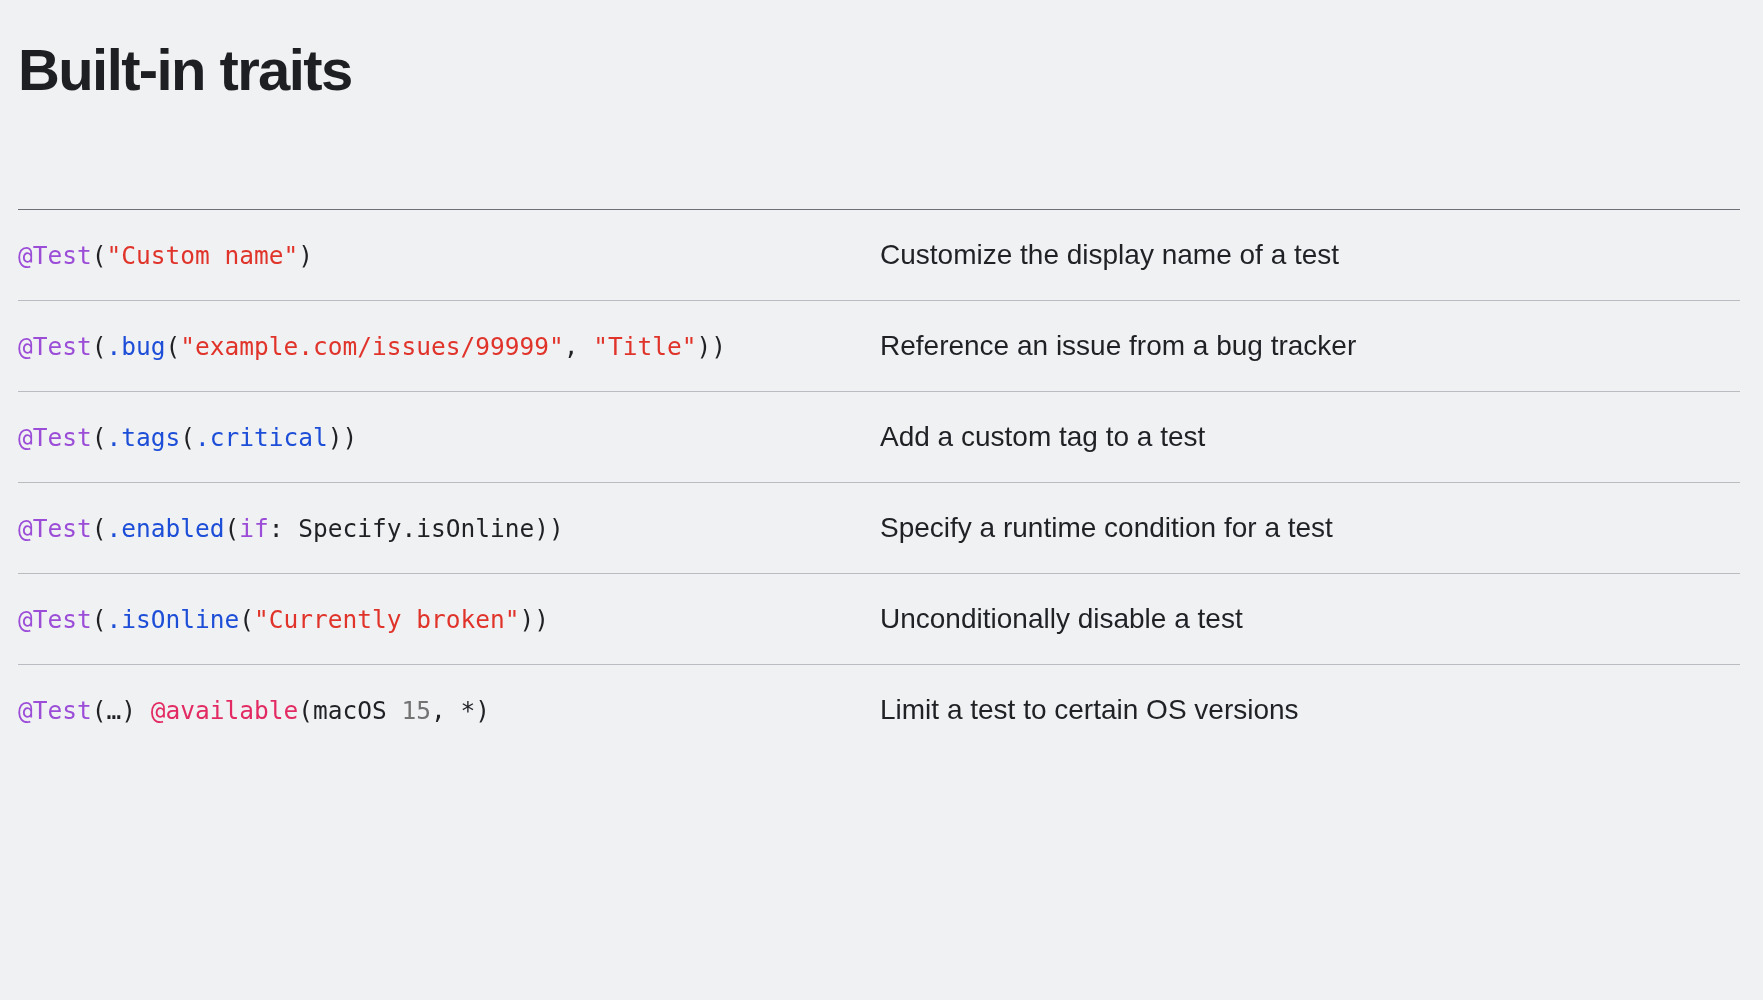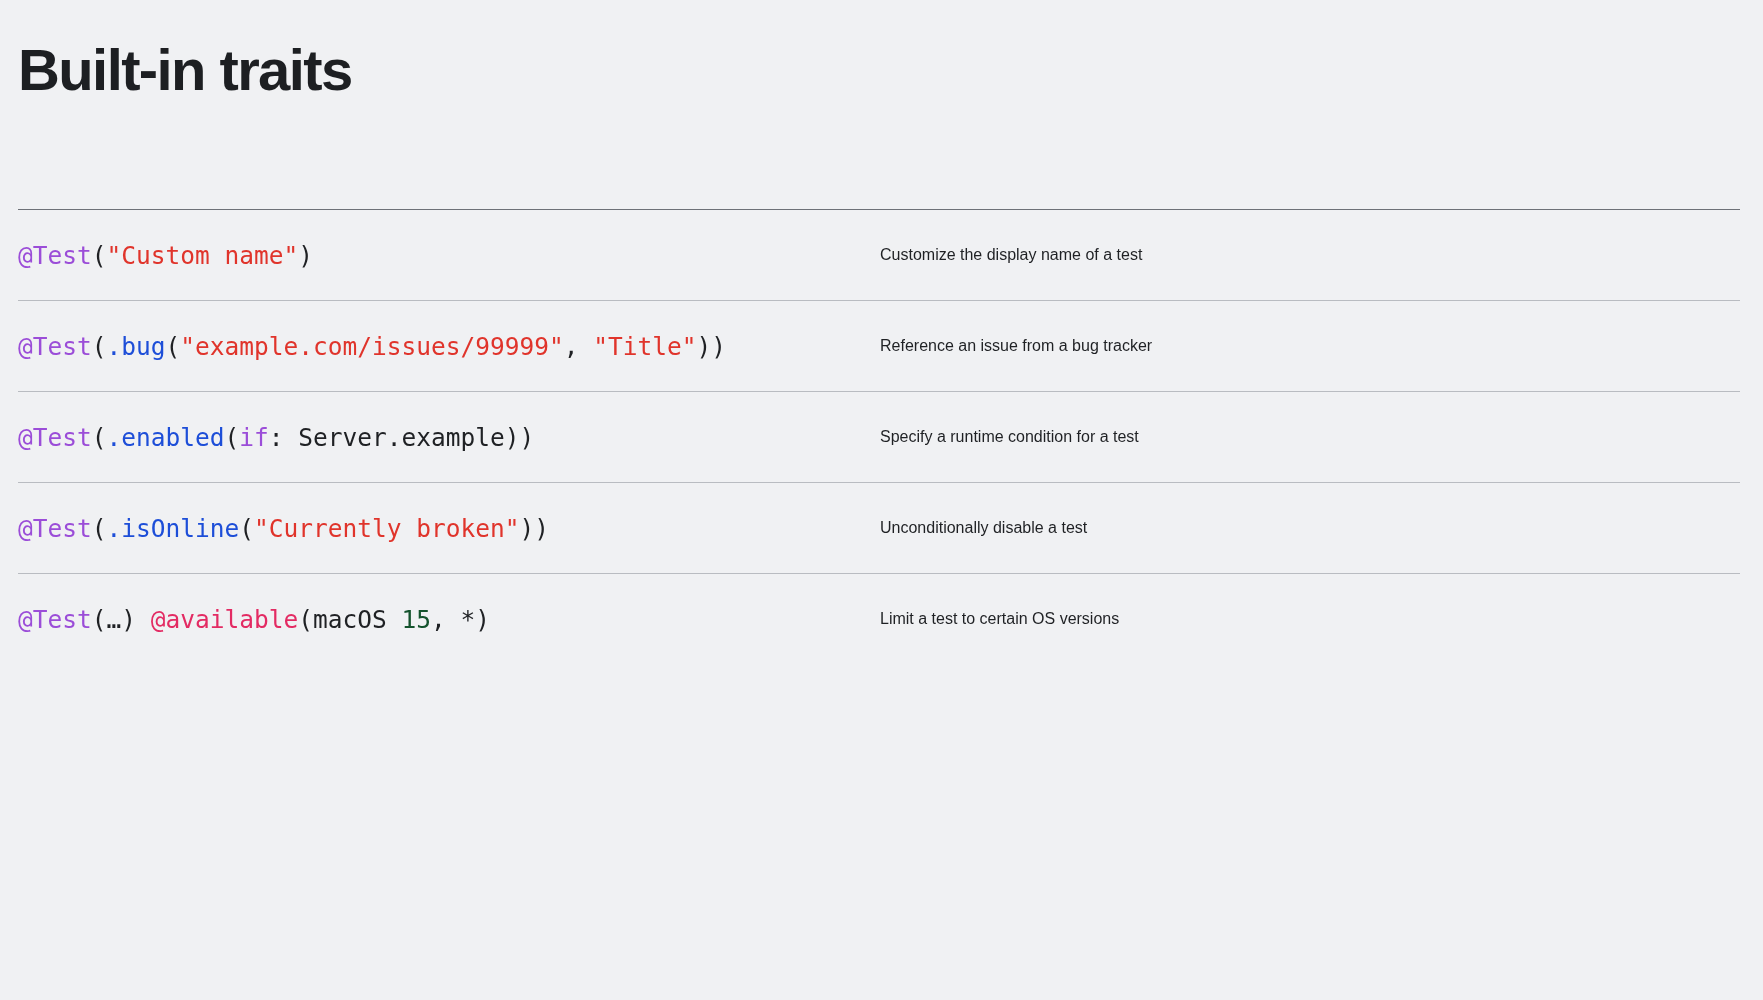--- a/index.html
+++ b/index.html
@@ -75,26 +75,26 @@
     letter-spacing: 0px;
     white-space: nowrap;
     color: #1f2124;
     display: inline-block;
   }
   .tok-plain   { color: #1f2124; }
   .tok-attr    { color: #9b4dd8; }
   .tok-member  { color: #1d4ed8; }
   .tok-keyword { color: #9b4dd8; }
   .tok-string  { color: #e0342b; }
-  .tok-number  { color: #14532d; }
+  .tok-number  { color: #737373; }
   .tok-avail   { color: #e32b63; }
   .tok-faded-attr  { color: #d6bbee; }
   .tok-faded-plain { color: #c3c8d4; }
   .desc {
-    font-size: 16px;
+    font-size: 28px;
     color: #1f2124;
     white-space: nowrap;
     line-height: 1.3;
   }
 </style>
 </head>
 <body>
 
 <div class="page">
 
@@ -104,21 +104,25 @@
     <tbody>
         <tr>
           <td class="cell-code"><code class="snippet"><span class="tok-attr">@Test</span><span class="tok-plain">(</span><span class="tok-string">"Custom name"</span><span class="tok-plain">)</span></code></td>
           <td class="cell-desc"><span class="desc">Customize the display name of a test</span></td>
         </tr>
         <tr>
           <td class="cell-code"><code class="snippet"><span class="tok-attr">@Test</span><span class="tok-plain">(</span><span class="tok-member">.bug</span><span class="tok-plain">(</span><span class="tok-string">"example.com/issues/99999"</span><span class="tok-plain">, </span><span class="tok-string">"Title"</span><span class="tok-plain">))</span></code></td>
           <td class="cell-desc"><span class="desc">Reference an issue from a bug tracker</span></td>
         </tr>
         <tr>
-          <td class="cell-code"><code class="snippet"><span class="tok-attr">@Test</span><span class="tok-plain">(</span><span class="tok-member">.enabled</span><span class="tok-plain">(</span><span class="tok-keyword">if</span><span class="tok-plain">: Server.example))</span></code></td>
+          <td class="cell-code"><code class="snippet"><span class="tok-attr">@Test</span><span class="tok-plain">(</span><span class="tok-member">.tags</span><span class="tok-plain">(</span><span class="tok-member">.critical</span><span class="tok-plain">))</span></code></td>
+          <td class="cell-desc"><span class="desc">Add a custom tag to a test</span></td>
+        </tr>
+        <tr>
+          <td class="cell-code"><code class="snippet"><span class="tok-attr">@Test</span><span class="tok-plain">(</span><span class="tok-member">.enabled</span><span class="tok-plain">(</span><span class="tok-keyword">if</span><span class="tok-plain">: Specify.isOnline))</span></code></td>
           <td class="cell-desc"><span class="desc">Specify a runtime condition for a test</span></td>
         </tr>
         <tr>
           <td class="cell-code"><code class="snippet"><span class="tok-attr">@Test</span><span class="tok-plain">(</span><span class="tok-member">.isOnline</span><span class="tok-plain">(</span><span class="tok-string">"Currently broken"</span><span class="tok-plain">))</span></code></td>
           <td class="cell-desc"><span class="desc">Unconditionally disable a test</span></td>
         </tr>
         <tr>
           <td class="cell-code"><code class="snippet"><span class="tok-attr">@Test</span><span class="tok-plain">(…) </span><span class="tok-avail">@available</span><span class="tok-plain">(macOS </span><span class="tok-number">15</span><span class="tok-plain">, *)</span></code></td>
           <td class="cell-desc"><span class="desc">Limit a test to certain OS versions</span></td>
         </tr>

